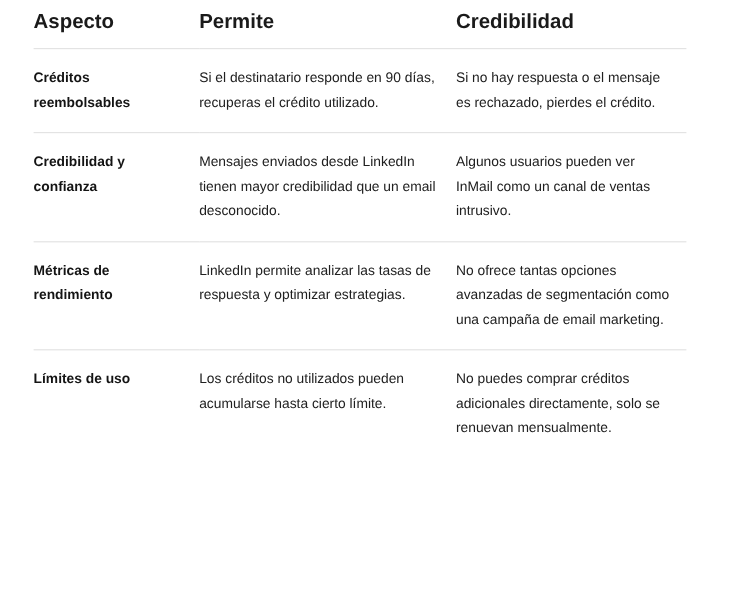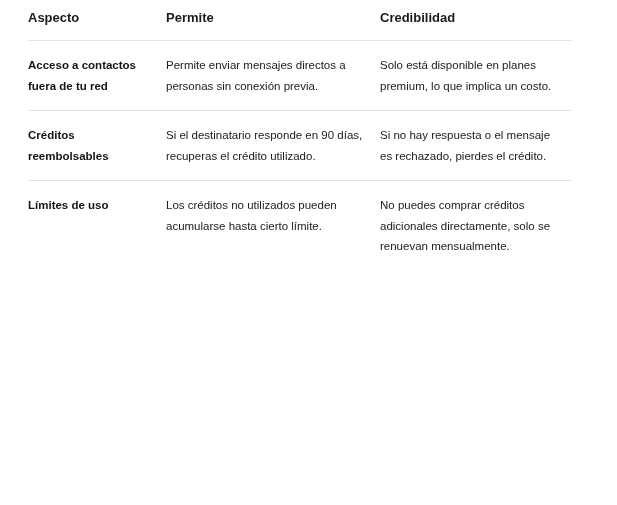--- a/index.html
+++ b/index.html
@@ -28,21 +28,21 @@
     margin-left: 28px;
   }
 
   table.comparison col.c-aspect      { width: 138px; }
   table.comparison col.c-advantage   { width: 214px; }
   table.comparison col.c-disadvantage{ width: 192px; }
 
   thead th {
     text-align: left;
     vertical-align: top;
-    font-size: 13px;
+    font-size: 17px;
     font-weight: bold;
     color: #1a1a1a;
     line-height: 20px;
     padding: 0 14px 12px 0;
     border-bottom: 1px solid #e3e3e3;
   }
 
   tbody td {
     text-align: left;
     vertical-align: top;
@@ -75,28 +75,33 @@
     </colgroup>
     <thead>
       <tr>
         <th>Aspecto</th>
         <th>Permite</th>
         <th>Credibilidad</th>
       </tr>
     </thead>
     <tbody>
       <tr>
-        <td class="aspect-cell">Acceso a contactos fuera de tu red</td>
-        <td>Permite enviar mensajes directos a personas sin conexión previa.</td>
-        <td>Solo está disponible en planes premium, lo que implica un costo.</td>
-      </tr>
-      <tr>
         <td class="aspect-cell">Créditos reembolsables</td>
         <td>Si el destinatario responde en 90 días, recuperas el crédito utilizado.</td>
         <td>Si no hay respuesta o el mensaje es rechazado, pierdes el crédito.</td>
+      </tr>
+      <tr>
+        <td class="aspect-cell">Credibilidad y confianza</td>
+        <td>Mensajes enviados desde LinkedIn tienen mayor credibilidad que un email desconocido.</td>
+        <td>Algunos usuarios pueden ver InMail como un canal de ventas intrusivo.</td>
+      </tr>
+      <tr>
+        <td class="aspect-cell">Métricas de rendimiento</td>
+        <td>LinkedIn permite analizar las tasas de respuesta y optimizar estrategias.</td>
+        <td>No ofrece tantas opciones avanzadas de segmentación como una campaña de email marketing.</td>
       </tr>
       <tr>
         <td class="aspect-cell">Límites de uso</td>
         <td>Los créditos no utilizados pueden acumularse hasta cierto límite.</td>
         <td>No puedes comprar créditos adicionales directamente, solo se renuevan mensualmente.</td>
       </tr>
 
     </tbody>
   </table>
 </div>

